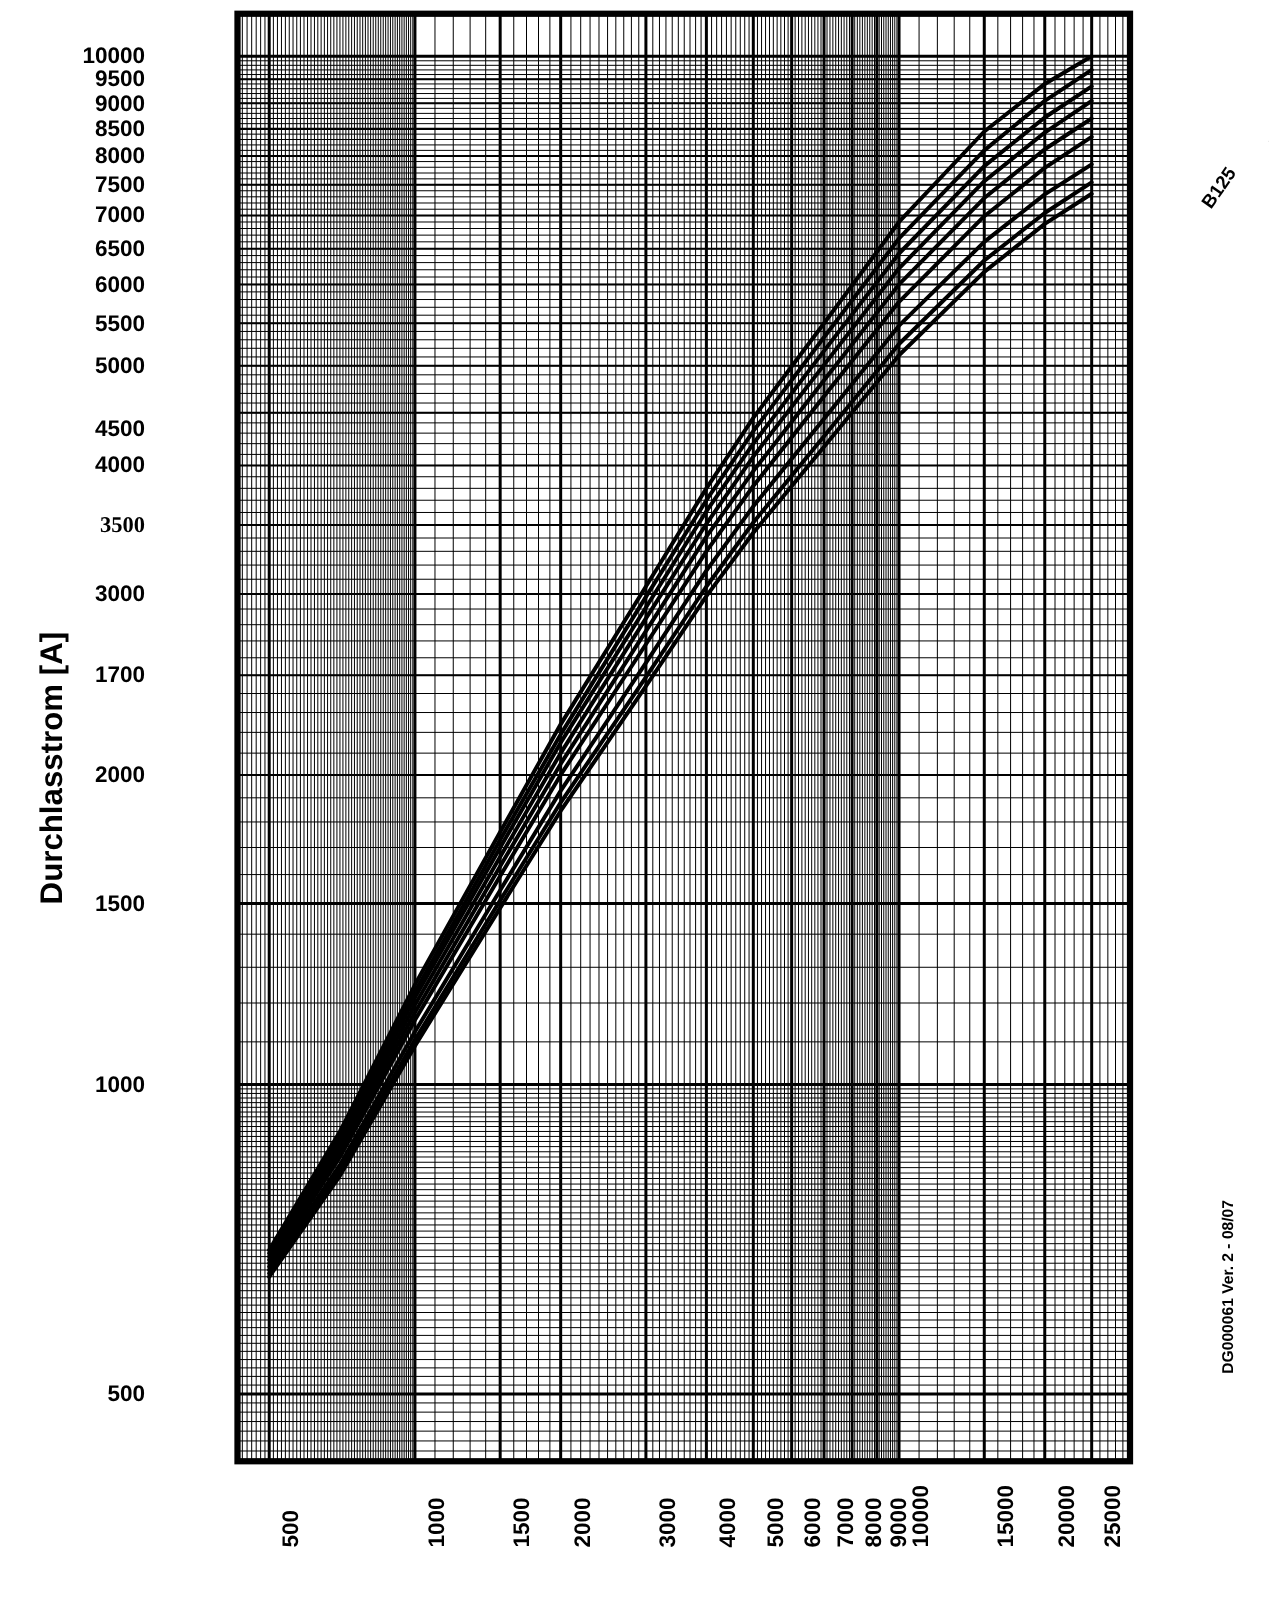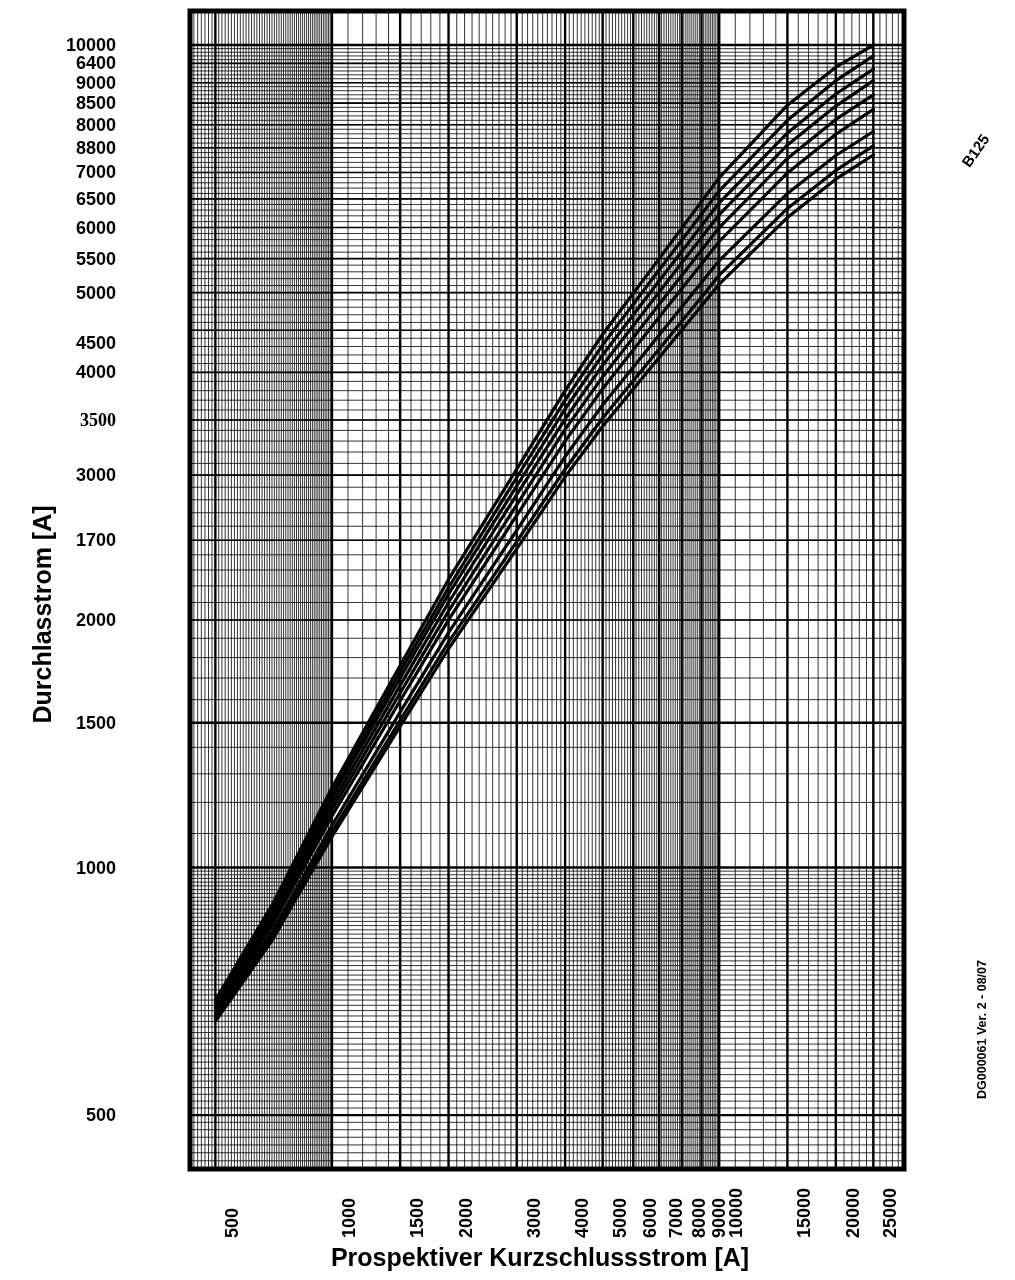--- a/index.html
+++ b/index.html
@@ -63,42 +63,41 @@
     writing-mode:vertical-rl;
     transform:rotate(180deg);
   }
 </style>
 </head>
 <body>
 
 <div id="root">
 
   <div class="yaxis-title">Durchlasstrom  [A]</div>
-  <div class="xaxis-title">Prospektiver Kurzschlussstrom  [A]</div>
 
   <div class="ylabels" id="ylabels">
       <div class="ylabel" style="top: 1115.13px;">500</div>
       <div class="ylabel" style="top: 867.532px;">1000</div>
       <div class="ylabel" style="top: 722.7px;">1500</div>
       <div class="ylabel" style="top: 619.939px;">2000</div>
       <div class="ylabel" style="top: 540.232px;">1700</div>
       <div class="ylabel" style="top: 475.106px;">3000</div>
       <div class="ylabel" style="top: 420.043px; font-family: Liberation Serif, serif;">3500</div>
       <div class="ylabel" style="top: 372.346px;">4000</div>
       <div class="ylabel" style="top: 330.273px; margin-top: 13px;">4500</div>
       <div class="ylabel" style="top: 292.638px;">5000</div>
       <div class="ylabel" style="top: 258.593px;">5500</div>
       <div class="ylabel" style="top: 227.513px;">6000</div>
       <div class="ylabel" style="top: 198.921px; margin-left: 16px;">6500</div>
       <div class="ylabel" style="top: 172.45px;">7000</div>
-      <div class="ylabel" style="top: 147.806px;">8800</div>
+      <div class="ylabel" style="top: 147.806px;">7500</div>
       <div class="ylabel" style="top: 124.752px;">8000</div>
       <div class="ylabel" style="top: 103.097px; margin-left: 44px;">8500</div>
       <div class="ylabel" style="top: 82.6799px;">9000</div>
-      <div class="ylabel" style="top: 63.367px;">6400</div>
+      <div class="ylabel" style="top: 63.367px;">9500</div>
       <div class="ylabel" style="top: 45.045px;">10000</div>
     </div>
 
   <div class="plotwrap">
     <svg id="plot" width="762" height="1170" viewBox="0 0 762 1170">
         <line x1="38.00" y1="6" x2="38.00" y2="1164" stroke="#000" stroke-width="0.8"></line>
         <line x1="41.87" y1="6" x2="41.87" y2="1164" stroke="#000" stroke-width="0.8"></line>
         <line x1="45.65" y1="6" x2="45.65" y2="1164" stroke="#000" stroke-width="0.8"></line>
         <line x1="49.34" y1="6" x2="49.34" y2="1164" stroke="#000" stroke-width="0.8"></line>
         <line x1="52.96" y1="6" x2="52.96" y2="1164" stroke="#000" stroke-width="0.8"></line>

